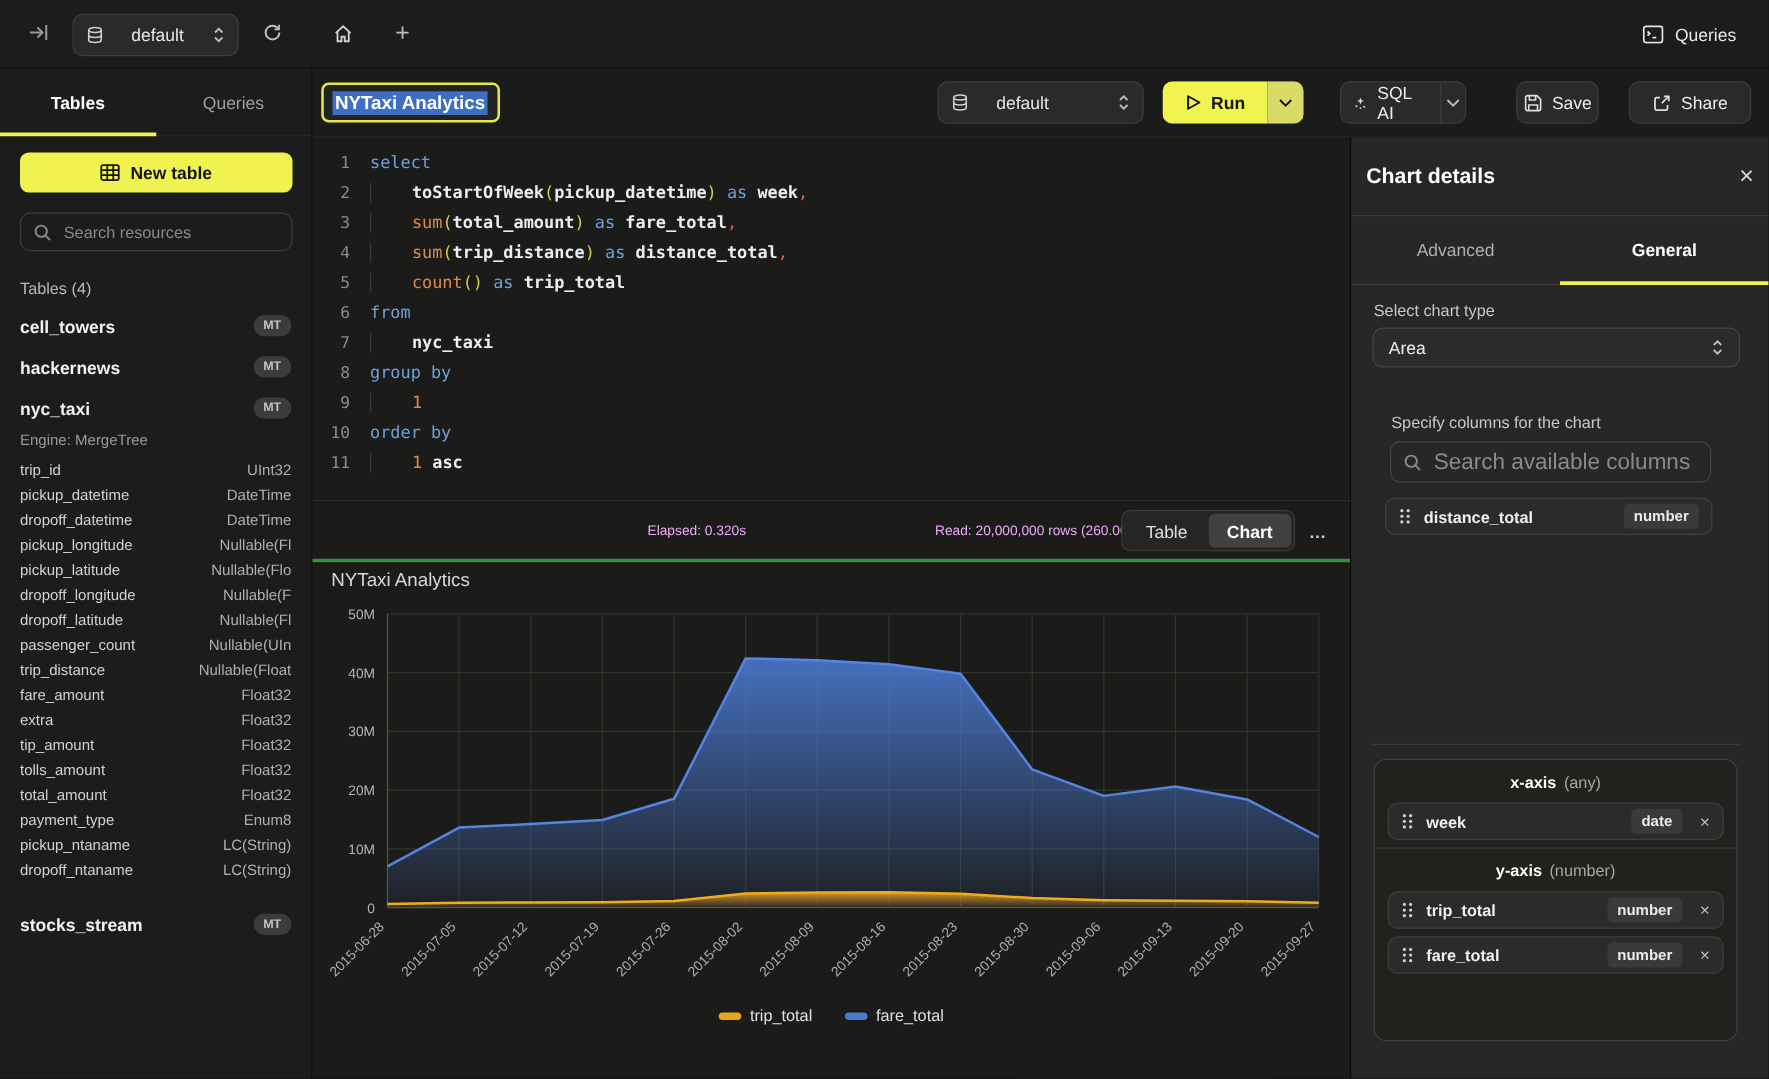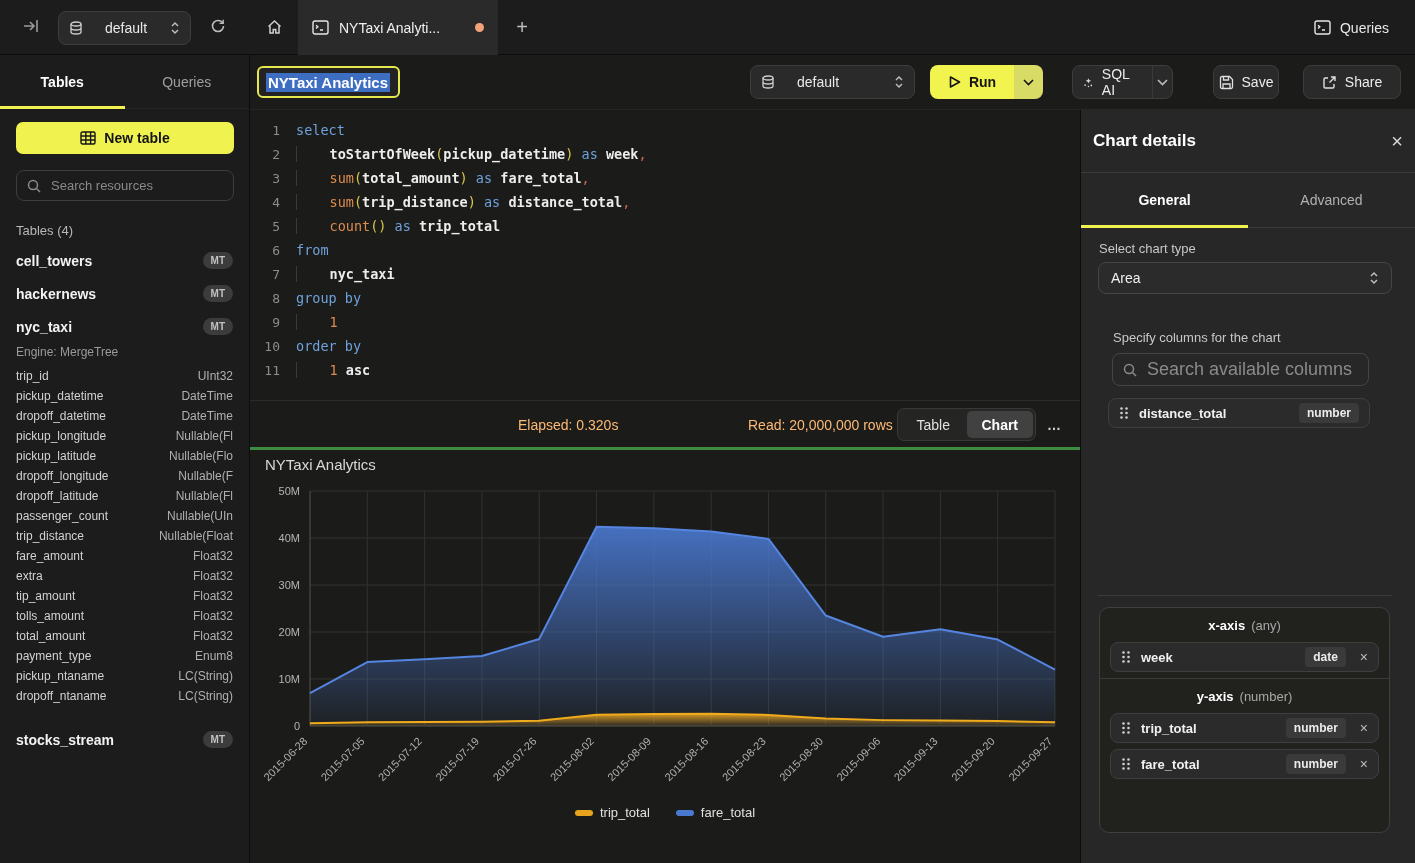--- a/index.html
+++ b/index.html
@@ -71,21 +71,21 @@
   .tk-pa{color:#d9c94c}
   .tk-cm{color:#cd6a4f}
   .tk-nm{color:#de8c4e}
   .tk-ws{border-left:1px solid #3a3a3a}
 
   
   .results{position:absolute;left:250px;top:400px;width:830px;height:47px;background:#1b1b19;border-top:1px solid #2b2b29;box-sizing:border-box}
   .res-search{position:absolute;left:10px;top:8px;width:240px;height:31px;border:1px solid #3d3d3d;border-radius:8px;box-sizing:border-box;display:flex;align-items:center;gap:8px;padding:0 10px;color:#8a8a8a}
   .res-search input{flex:1;background:transparent;border:none;outline:none;color:#d8d8d8;font-size:13px;font-family:"Liberation Sans",sans-serif;min-width:0}
   .res-search input::placeholder{color:#8a8a8a}
-  .stat{position:absolute;top:0;height:47px;display:flex;align-items:center;color:#fdba74;font-size:14px}
+  .stat{position:absolute;top:0;height:47px;display:flex;align-items:center;color:#f0abfc;font-size:11px}
   .stat.elapsed{left:268px}
   .stat.read{left:498px}
   .toggle{position:absolute;left:647px;top:7px;width:139px;height:33px;background:#252523;border:1px solid #393937;border-radius:7px;box-sizing:border-box;display:flex;padding:2px}
   .seg{flex:1;display:flex;align-items:center;justify-content:center;color:#e0e0e0;border-radius:5px}
   .seg.active{background:#414141;color:#fff;font-weight:700}
   .more-btn{position:absolute;left:797px;top:0;height:47px;display:flex;align-items:center;color:#cfcfcf;font-weight:700;letter-spacing:1px}
   .green-divider{position:absolute;left:250px;top:447px;width:830px;height:3px;background:#3e8c41}
 
   
   .chart{position:absolute;left:250px;top:450px;width:830px;height:413px;background:#1b1b19}
@@ -147,28 +147,20 @@
       <svg width="18" height="18" viewBox="0 0 18 18" fill="none" stroke="currentColor" stroke-width="1.6">
           <path d="M14.5 9A5.5 5.5 0 1 1 9 3.5c2 0 3.8 1.1 4.8 2.7"></path>
           <path d="M14.2 2.8v3.6h-3.6" stroke-width="1.4"></path>
         </svg>
     </span>
     <div class="tab-strip">
       <div class="home-tab clickable">
         <svg width="17" height="17" viewBox="0 0 17 17" fill="none" stroke="currentColor" stroke-width="1.5">
             <path d="M2.5 7.5L8.5 2l6 5.5M4 6.8V14h3.2v-3.6h2.6V14H13V6.8"></path>
           </svg>
-      </div>
-      <div class="query-tab clickable">
-        <svg width="17" height="15" viewBox="0 0 17 15" fill="none" stroke="#e6e6e6" stroke-width="1.4">
-            <rect x="1" y="1" width="15" height="13" rx="2"></rect>
-            <path d="M4 5.2l1.8 1.6L4 8.4M8 10h3"></path>
-          </svg>
-        <span class="tab-label">NYTaxi Analyti...</span>
-        <span class="dirty-dot"></span>
       </div>
       <div class="new-tab-btn clickable">
         <span>+</span>
       </div>
     </div>
     <div class="queries-btn clickable">
       <svg width="17" height="15" viewBox="0 0 17 15" fill="none" stroke="#e6e6e6" stroke-width="1.4">
           <rect x="1" y="1" width="15" height="13" rx="2"></rect>
           <path d="M4 5.2l1.8 1.6L4 8.4M8 10h3"></path>
         </svg>
@@ -481,25 +473,25 @@
         </div>
       </div>
   </div>
 
   <div class="panel">
     <div class="panel-hd">
       <span class="t">Chart details</span>
       <span class="panel-close clickable">×</span>
     </div>
     <div class="panel-tabs">
+      <div class="panel-tab clickable">
+          <span>Advanced</span>
+        </div>
       <div class="panel-tab active clickable">
           <span>General</span>
-        </div>
-      <div class="panel-tab clickable">
-          <span>Advanced</span>
         </div>
     </div>
     <div class="p-label" style="top:131px">Select chart type</div>
     <div class="type-select clickable">
       <span>Area</span>
       <svg width="10" height="14" viewBox="0 0 10 14" fill="none" stroke="#bdbdbd" stroke-width="1.5">
           <path d="M2 5l3-3 3 3M2 9l3 3 3-3"></path>
         </svg>
     </div>
     <div class="p-label" style="top:220px;left:32px">Specify columns for the chart</div>

